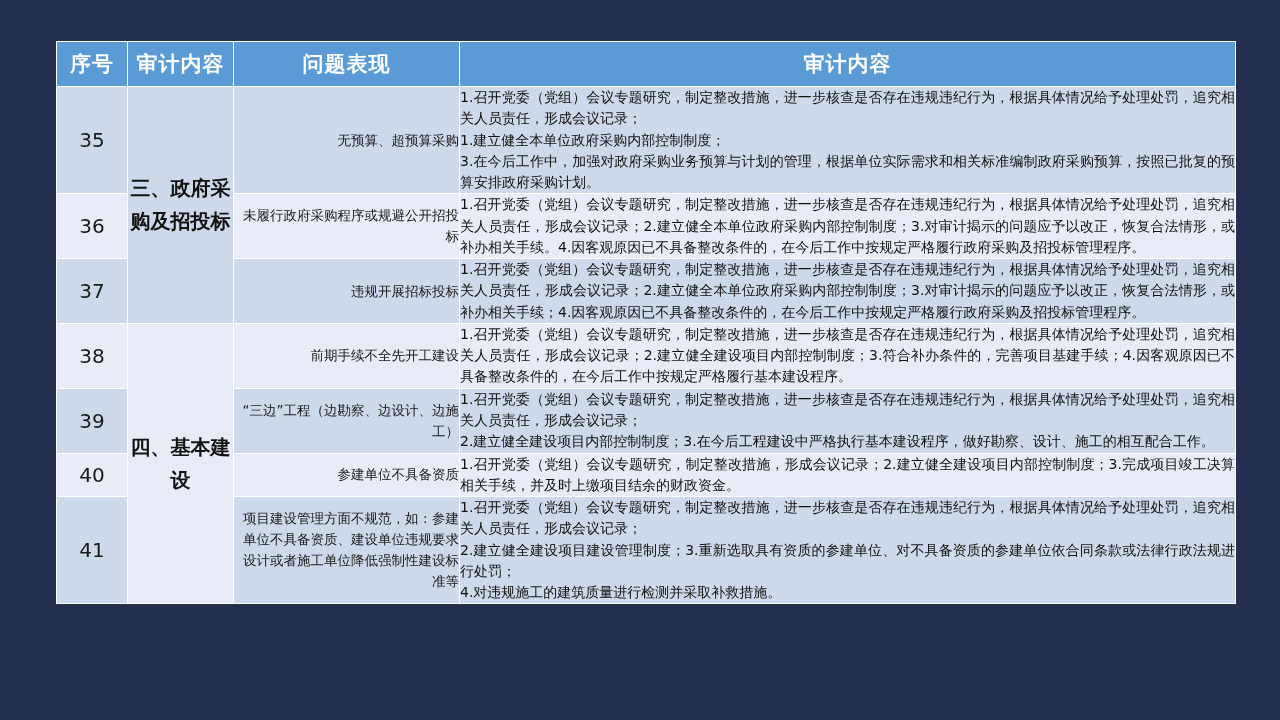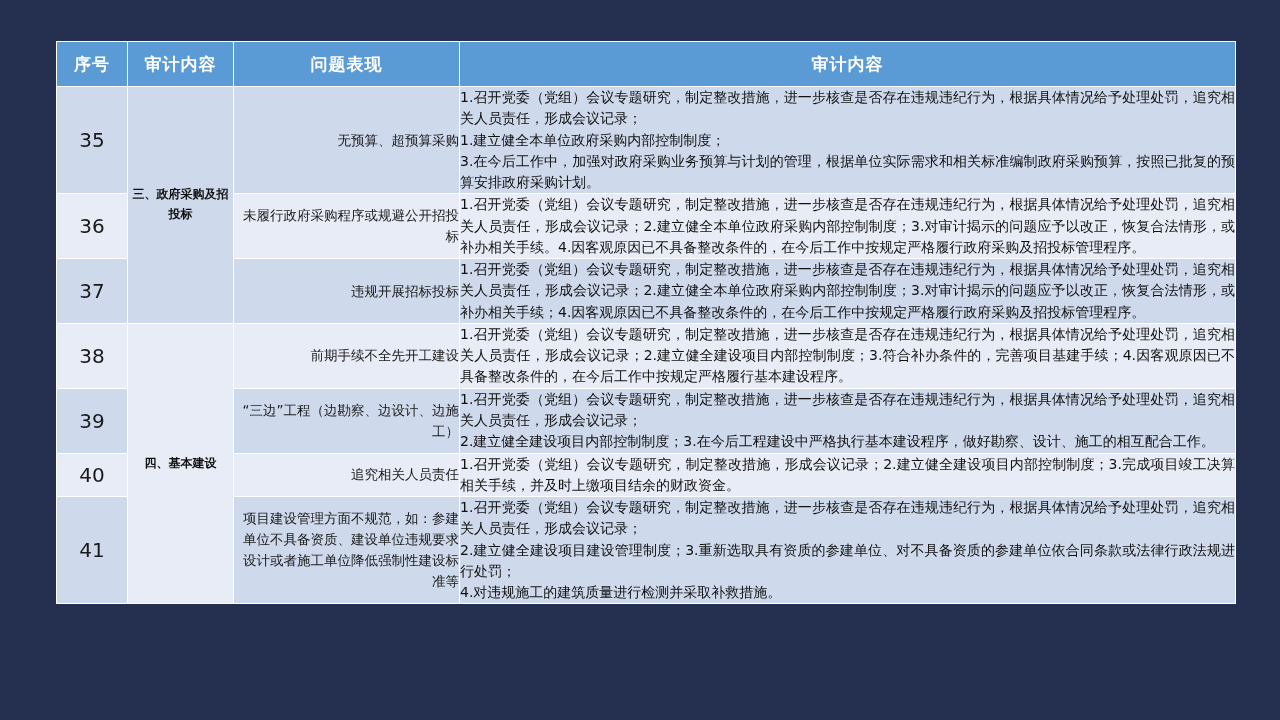--- a/index.html
+++ b/index.html
@@ -33,40 +33,40 @@
     background: #ffffff;
   }
   table.audit-table th,
   table.audit-table td {
     padding: 0;
     vertical-align: middle;
   }
   thead th {
     background: #5b9bd5;
     color: #ffffff;
-    font-size: 17px;
+    font-size: 21px;
     font-weight: bold;
     text-align: center;
     height: 44px;
     letter-spacing: 1px;
   }
   
   col.c-no      { width: 70px; }
   col.c-content { width: 105px; }
   col.c-problem { width: 225px; }
   col.c-guide   { width: 775px; }
 
   td.cell-no {
     text-align: center;
     font-size: 20px;
     color: #1a1a1a;
   }
   td.cell-content {
     text-align: center;
-    font-size: 12px;
+    font-size: 20px;
     font-weight: bold;
     color: #111111;
     line-height: 1.65;
     padding: 0 8px;
   }
   td.cell-problem {
     font-size: 13.5px;
     color: #1a1a1a;
     line-height: 1.55;
     padding: 6px 9px;
@@ -140,21 +140,21 @@
           <tr>
             <td class="cell-no band-dark">39</td>
             <td class="cell-problem band-dark align-left">“三边”工程（边勘察、边设计、边施工）</td>
             <td class="cell-guide band-dark">
               <div>1.召开党委（党组）会议专题研究，制定整改措施，进一步核查是否存在违规违纪行为，根据具体情况给予处理处罚，追究相关人员责任，形成会议记录；</div>
               <div>2.建立健全建设项目内部控制制度；3.在今后工程建设中严格执行基本建设程序，做好勘察、设计、施工的相互配合工作。</div>
             </td>
           </tr>
           <tr>
             <td class="cell-no band-light">40</td>
-            <td class="cell-problem band-light align-center">追究相关人员责任</td>
+            <td class="cell-problem band-light align-center">参建单位不具备资质</td>
             <td class="cell-guide band-light">
               <div>1.召开党委（党组）会议专题研究，制定整改措施，形成会议记录；2.建立健全建设项目内部控制制度；3.完成项目竣工决算相关手续，并及时上缴项目结余的财政资金。</div>
             </td>
           </tr>
           <tr>
             <td class="cell-no band-dark">41</td>
             <td class="cell-problem band-dark align-left">项目建设管理方面不规范，如：参建单位不具备资质、建设单位违规要求设计或者施工单位降低强制性建设标准等</td>
             <td class="cell-guide band-dark">
               <div>1.召开党委（党组）会议专题研究，制定整改措施，进一步核查是否存在违规违纪行为，根据具体情况给予处理处罚，追究相关人员责任，形成会议记录；</div>
               <div>2.建立健全建设项目建设管理制度；3.重新选取具有资质的参建单位、对不具备资质的参建单位依合同条款或法律行政法规进行处罚；</div>

